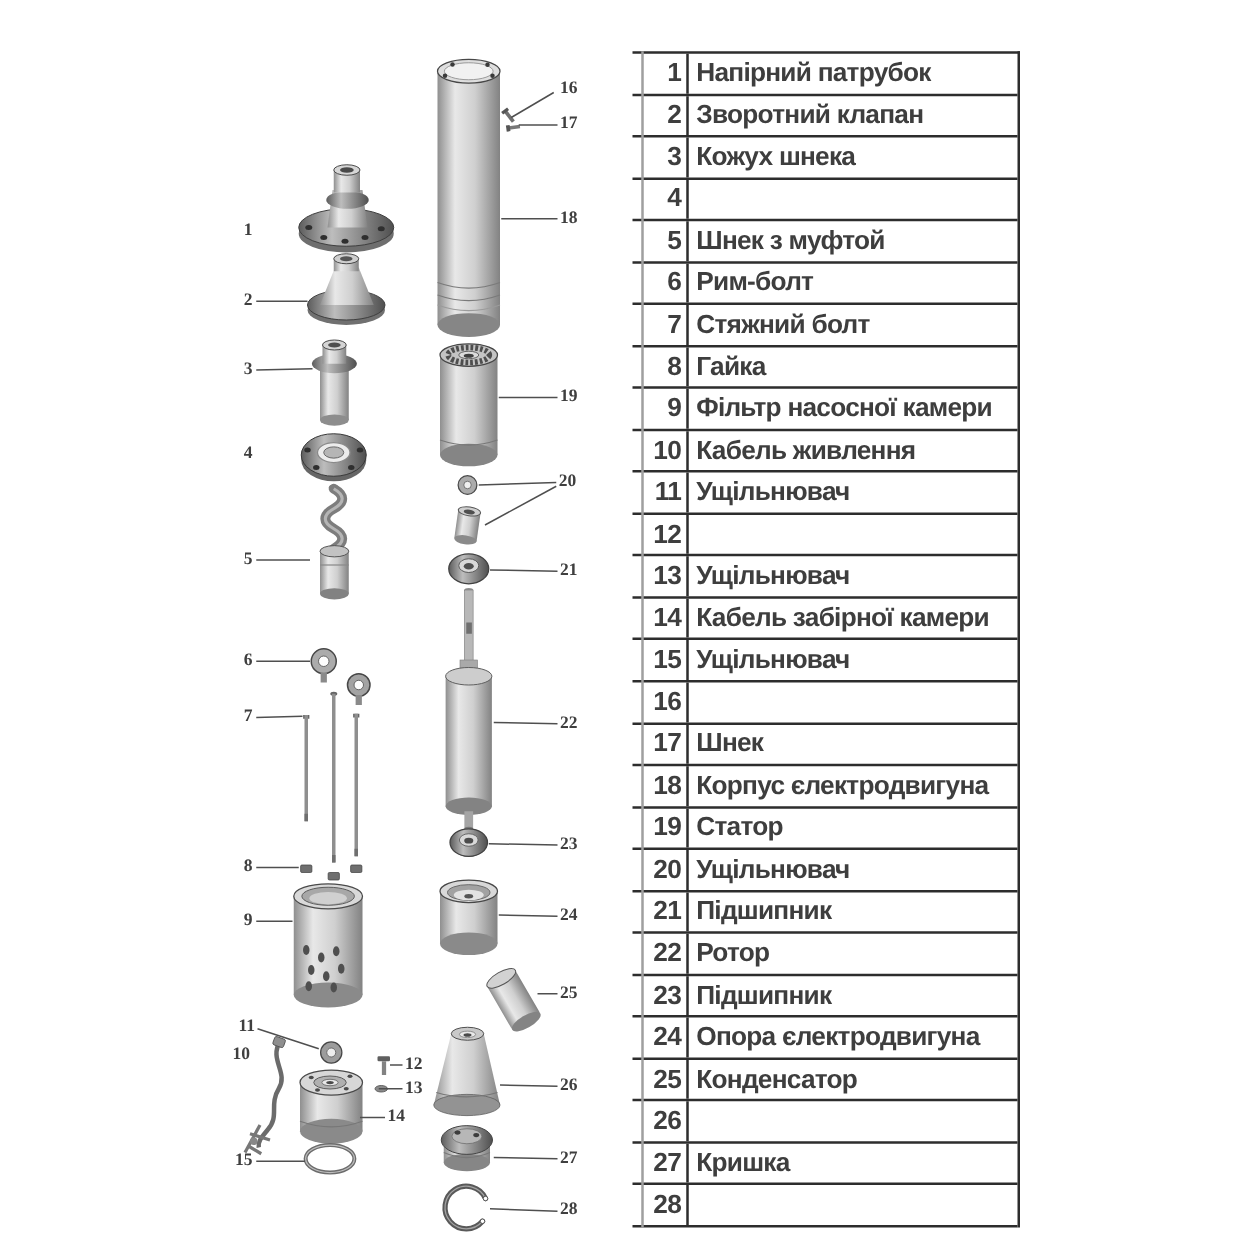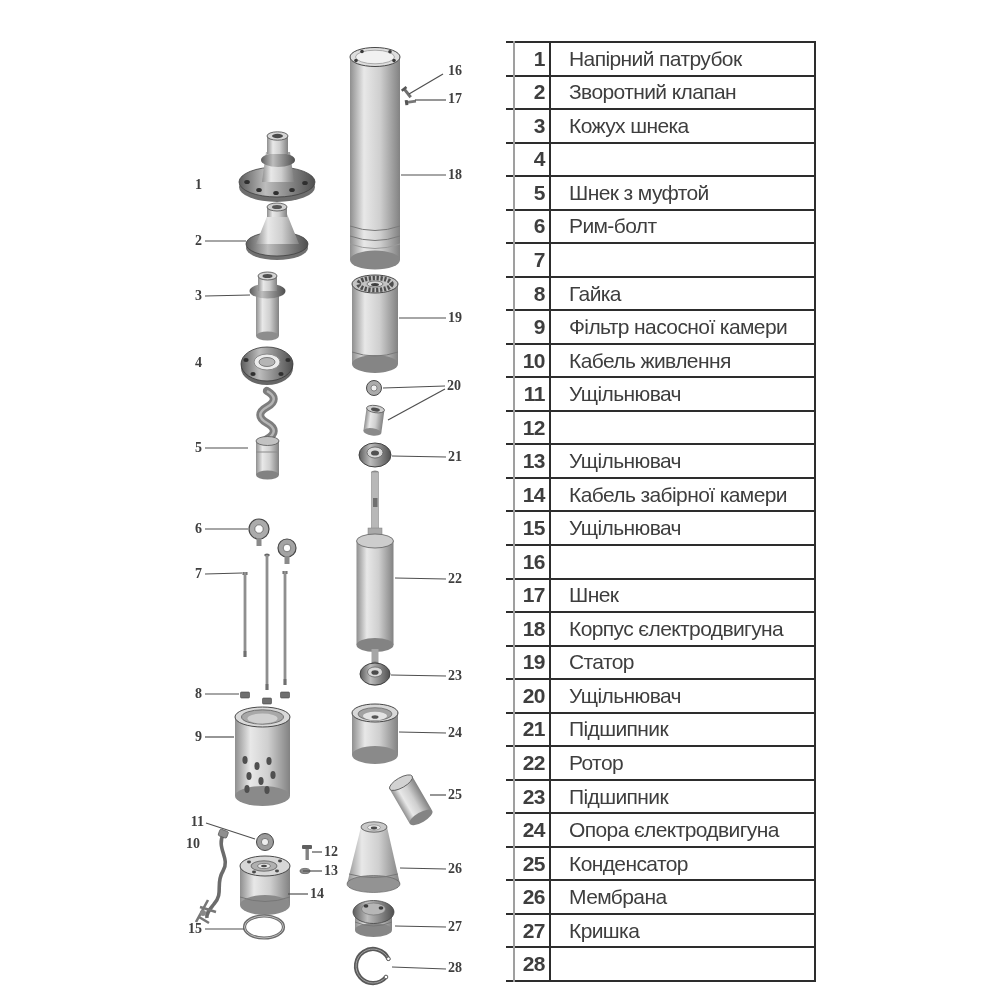--- a/index.html
+++ b/index.html
@@ -12,22 +12,22 @@
   .callout.ra{transform:translateX(-100%);}
   
   .parts-table{position:absolute;left:506px;top:41px;width:310px;height:941px;display:grid;
                grid-template-rows:repeat(28,1fr);border-top:2.5px solid #2d2d2d;
                border-right:2.5px solid #2d2d2d;box-sizing:border-box;}
   .prow{display:grid;grid-template-columns:45px 1fr;border-bottom:2.5px solid #2d2d2d;
         box-sizing:border-box;min-height:0;}
   .pnum{display:flex;align-items:center;justify-content:flex-end;height:100%;box-sizing:border-box;
         padding-right:4px;border-right:2.5px solid #2d2d2d;font-weight:bold;font-size:21px;
         color:#3e3e3e;letter-spacing:-0.5px;}
-  .pname{display:flex;align-items:center;height:100%;box-sizing:border-box;padding-left:18px;
-         font-weight:normal;font-size:21px;color:#3e3e3e;letter-spacing:-0.6px;white-space:nowrap;}
+  .pname{display:flex;align-items:center;height:100%;box-sizing:border-box;padding-left:6px;
+         font-weight:bold;font-size:21px;color:#3e3e3e;letter-spacing:-0.6px;white-space:nowrap;}
   .table-left-edge{position:absolute;left:513px;top:41px;width:1.5px;height:941px;background:#9f9f9f;}
 </style>
 </head>
 <body>
 
 <div class="canvas">
 
   <svg class="diagram" width="1000" height="1000" viewBox="0 0 1000 1000">
     <defs>
       <linearGradient id="gm" x1="0" y1="0" x2="1" y2="0">
@@ -374,20 +374,21 @@
       <div class="prow">
         <div class="pnum">5</div>
         <div class="pname">Шнек з муфтой</div>
       </div>
       <div class="prow">
         <div class="pnum">6</div>
         <div class="pname">Рим-болт</div>
       </div>
       <div class="prow">
         <div class="pnum">7</div>
+        <div class="pname">Стяжний болт</div>
       </div>
       <div class="prow">
         <div class="pnum">8</div>
         <div class="pname">Гайка</div>
       </div>
       <div class="prow">
         <div class="pnum">9</div>
         <div class="pname">Фільтр насосної камери</div>
       </div>
       <div class="prow">
@@ -447,21 +448,20 @@
       <div class="prow">
         <div class="pnum">24</div>
         <div class="pname">Опора єлектродвигуна</div>
       </div>
       <div class="prow">
         <div class="pnum">25</div>
         <div class="pname">Конденсатор</div>
       </div>
       <div class="prow">
         <div class="pnum">26</div>
-        <div class="pname">Мембрана</div>
       </div>
       <div class="prow">
         <div class="pnum">27</div>
         <div class="pname">Кришка</div>
       </div>
       <div class="prow">
         <div class="pnum">28</div>
       </div>
     </div>
   <div class="table-left-edge"></div>

